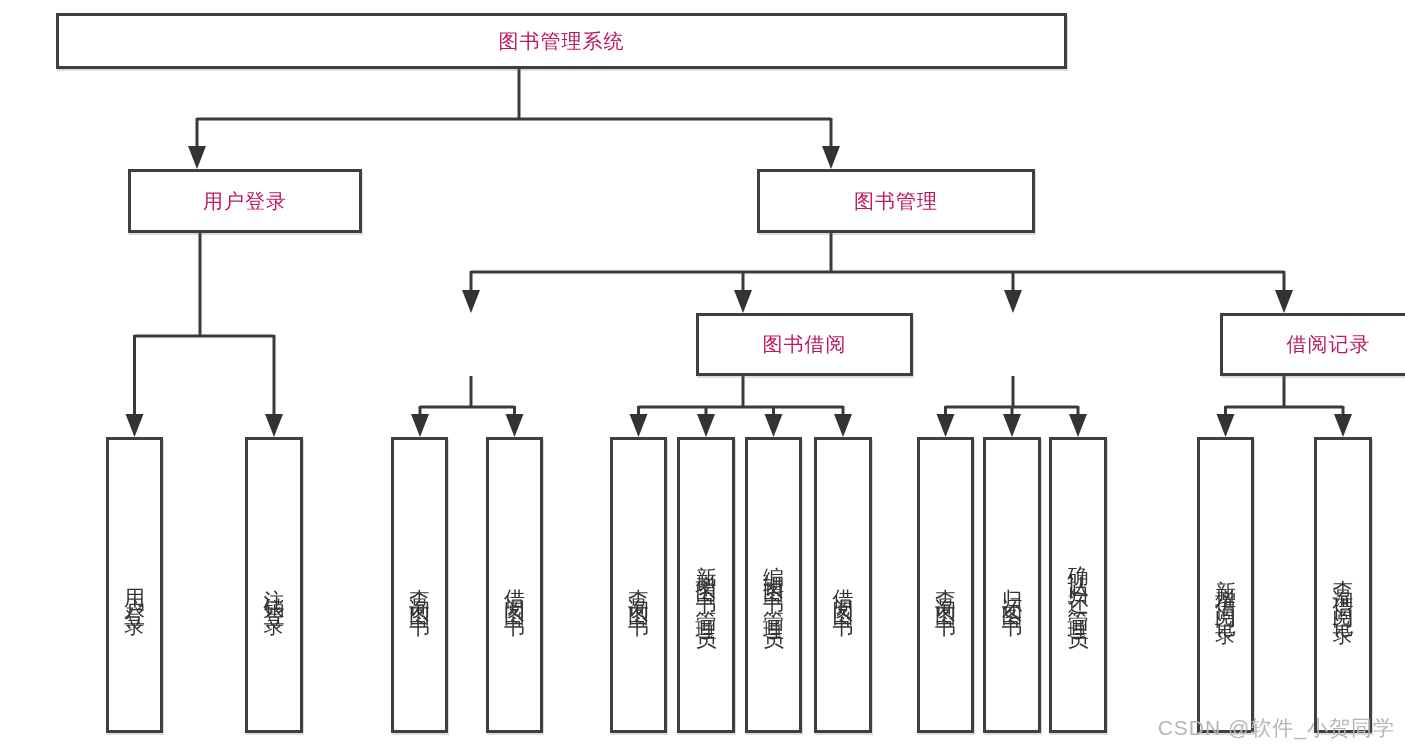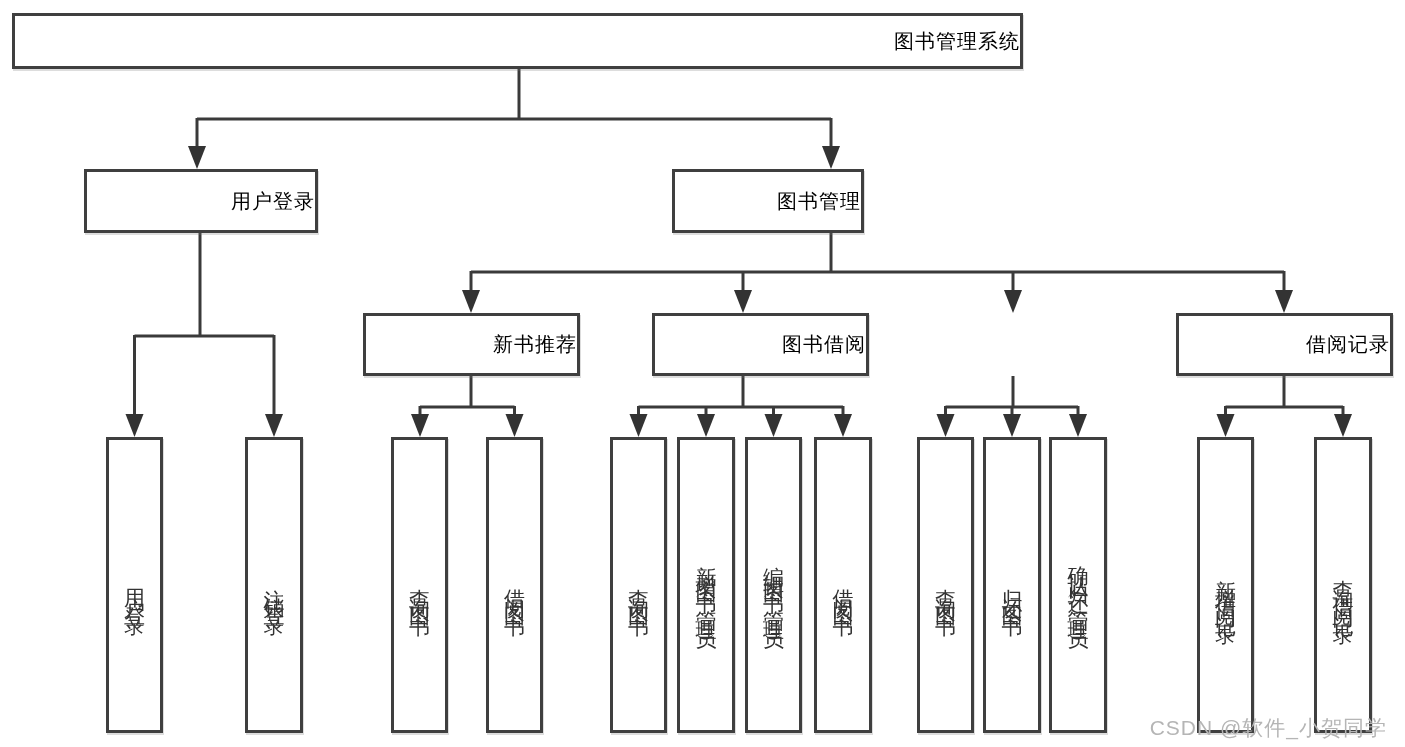--- a/index.html
+++ b/index.html
@@ -21,25 +21,26 @@
     top: 0;
     pointer-events: none;
   }
   .hbox {
     position: absolute;
     box-sizing: border-box;
     border: 3px solid #3f3f3f;
     background: #ffffff;
     display: flex;
     align-items: center;
-    justify-content: flex-end;
-    color: #000000;
+    justify-content: center;
+    color: #be185d;
     font-size: 20px;
     letter-spacing: 1px;
     box-shadow: 1px 2px 0 rgba(120,120,120,0.25);
+    margin-left: 44px;
   }
   .vbox {
     position: absolute;
     box-sizing: border-box;
     top: 437px;
     height: 296px;
     border: 3px solid #3f3f3f;
     background: #ffffff;
     display: flex;
     align-items: center;
@@ -50,21 +51,21 @@
     writing-mode: vertical-rl;
     text-orientation: mixed;
     white-space: nowrap;
     color: #333333;
     font-size: 21px;
     letter-spacing: 9px;
     margin-bottom: -9px;
   }
   .root   { left: 12px;  top: 13px;  width: 1011px; height: 56px; }
   .lvl2a  { left: 84px;  top: 169px; width: 234px;  height: 64px; }
-  .lvl2b  { left: 672px; top: 169px; width: 192px;  height: 64px; }
+  .lvl2b  { left: 713px; top: 169px; width: 278px;  height: 64px; }
   .lvl3   { top: 313px; height: 63px; width: 217px; }
   .l3a { left: 363px; }
   .l3b { left: 652px; }
   .l3c { left: 905px; }
   .l3d { left: 1176px; }
 
   .leafA1 { left: 106px;  width: 57px; }
   .leafA2 { left: 245px;  width: 58px; }
   .leafB1 { left: 391px;  width: 57px; }
   .leafB2 { left: 486px;  width: 57px; }
@@ -73,21 +74,21 @@
   .leafC3 { left: 745px;  width: 57px; }
   .leafC4 { left: 814px;  width: 58px; }
   .leafD1 { left: 917px;  width: 57px; }
   .leafD2 { left: 983px;  width: 58px; }
   .leafD3 { left: 1049px; width: 58px; }
   .leafE1 { left: 1197px; width: 57px; }
   .leafE2 { left: 1314px; width: 58px; }
 
   .watermark {
     position: absolute;
-    right: 18px;
+    right: 10px;
     bottom: 5px;
     font-size: 21px;
     color: #b5b5b5;
     letter-spacing: 1px;
     white-space: nowrap;
   }
 </style>
 </head>
 <body>
 
@@ -166,23 +167,20 @@
     <span>图书管理系统</span>
   </div>
 
   <div class="hbox lvl2a">
     <span>用户登录</span>
   </div>
   <div class="hbox lvl2b">
     <span>图书管理</span>
   </div>
 
-  <div class="hbox lvl3 l3a">
-    <span>新书推荐</span>
-  </div>
   <div class="hbox lvl3 l3b">
     <span>图书借阅</span>
   </div>
   <div class="hbox lvl3 l3d">
     <span>借阅记录</span>
   </div>
 
   <div class="vbox leafA1">
     <span class="vlabel">用户登录</span>
   </div>

